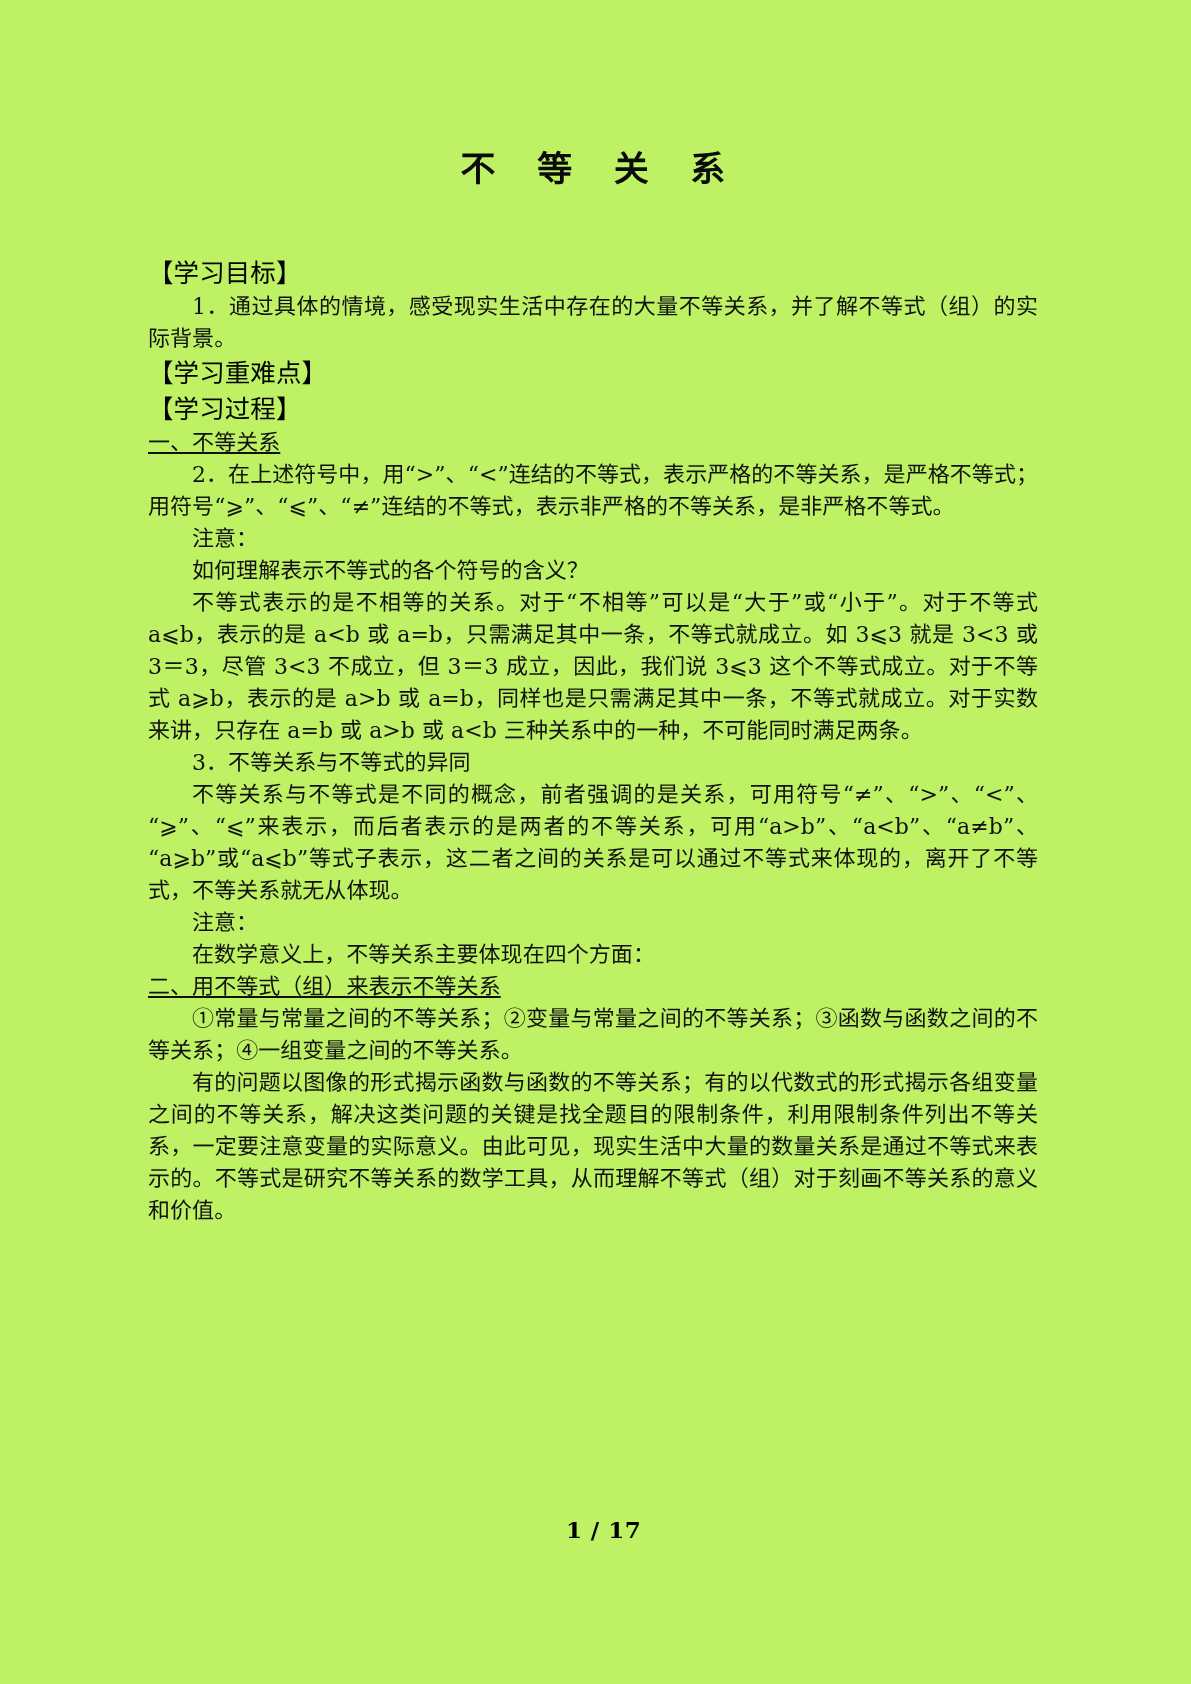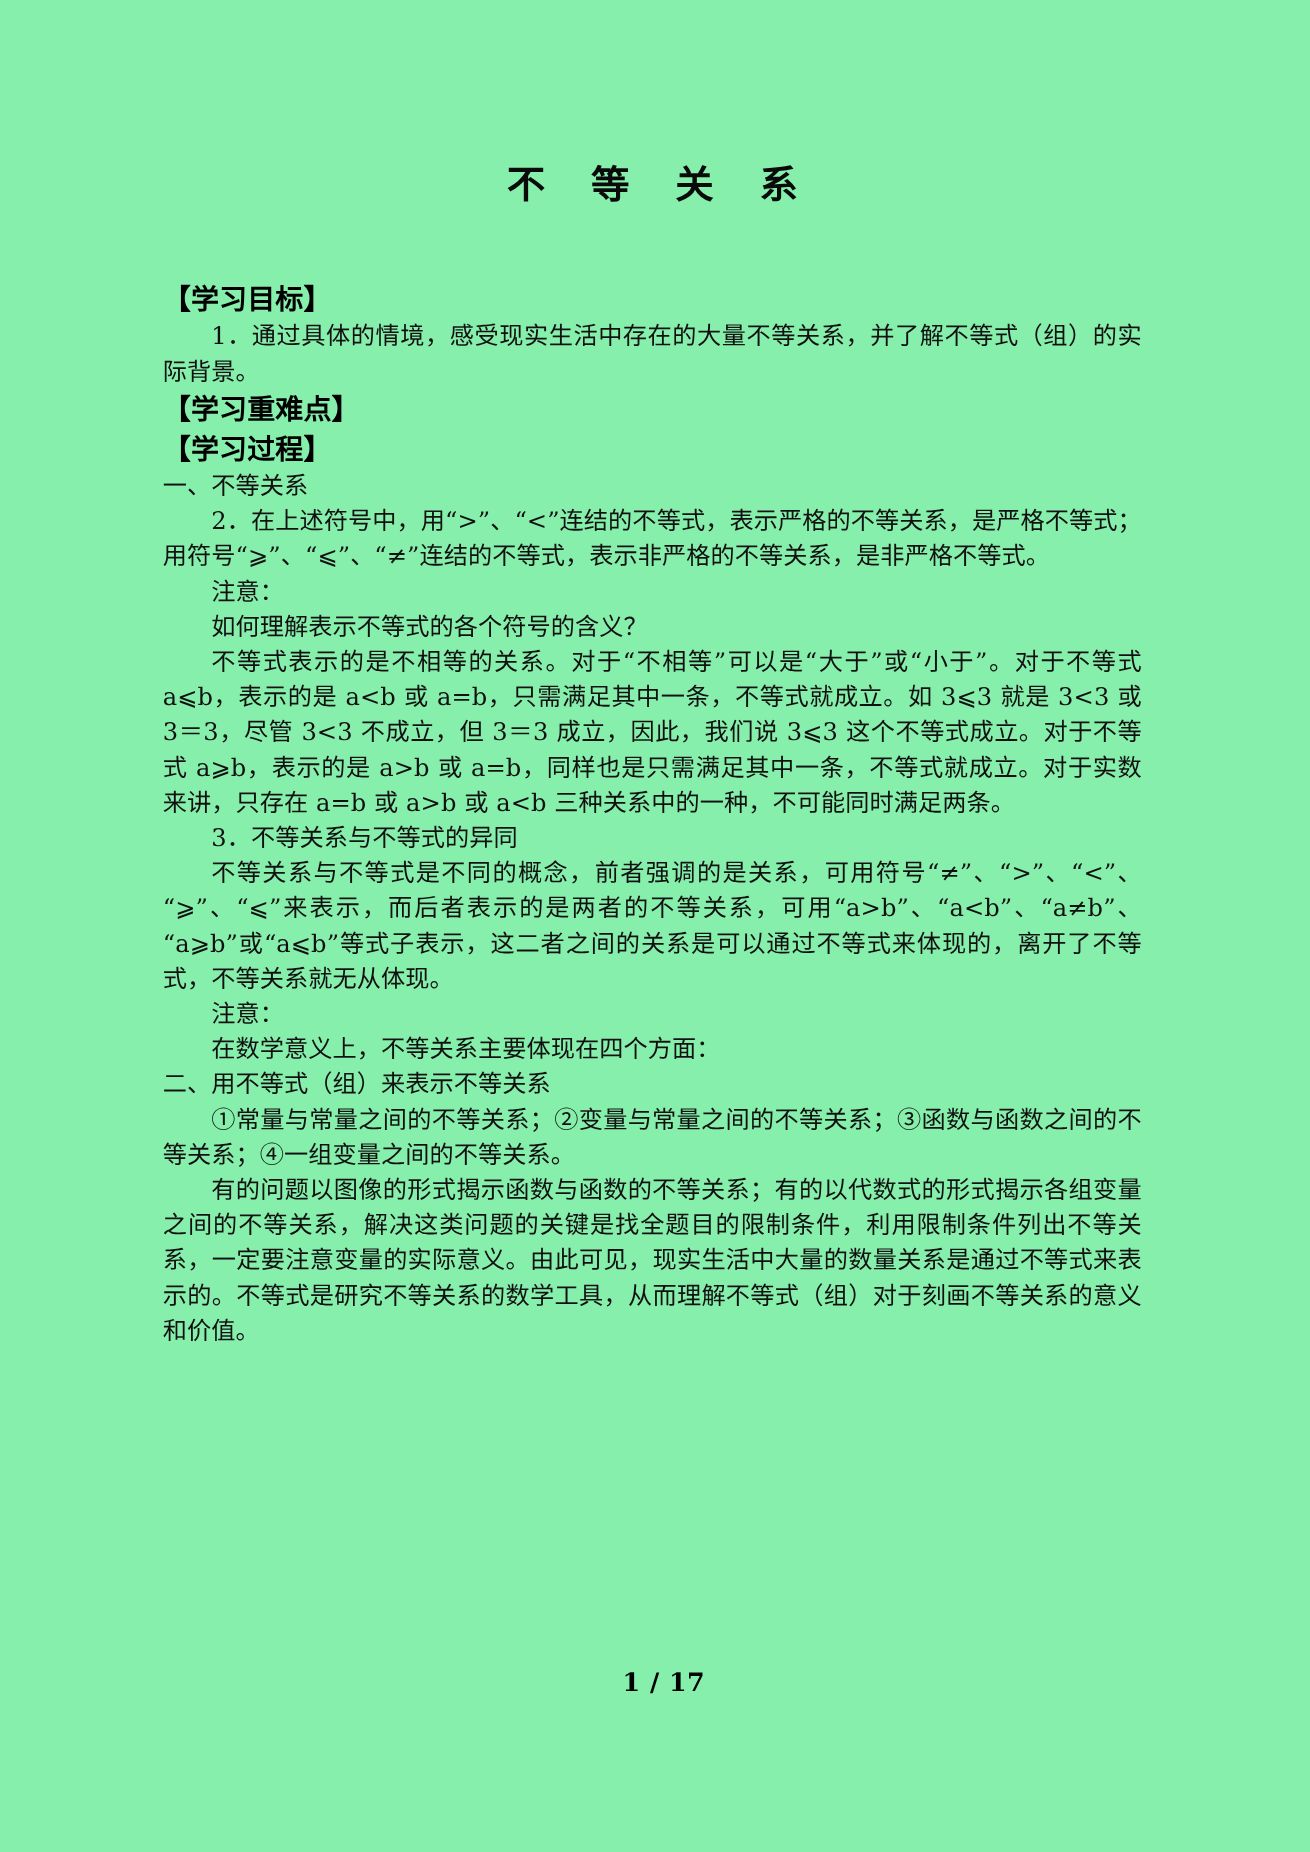--- a/index.html
+++ b/index.html
@@ -10,21 +10,21 @@
   }
   body {
     font-family: "DejaVu Serif", "Liberation Serif", serif;
     color: #000000;
   }
   .page {
     position: relative;
     width: 1191px;
     height: 1684px;
     margin: 0 auto;
-    background: #86efac;
+    background: #bef264;
     box-sizing: border-box;
     overflow: hidden;
   }
   .content {
     position: absolute;
     left: 148px;
     top: 0;
     width: 890px;
   }
   .doc-title {
@@ -37,40 +37,41 @@
     padding-top: 147px;
     line-height: 1.25;
     color: #0a0a0a;
     font-family: "DejaVu Serif", "Liberation Serif", serif;
   }
   .spacer-after-title {
     height: 64px;
   }
   .heading {
     font-size: 25.5px;
-    font-weight: bold;
+    font-weight: normal;
     line-height: 1.42;
     margin: 0;
     letter-spacing: 0.003em;
     color: #000;
   }
   .para {
     font-size: 22px;
     line-height: 1.455;
     margin: 0;
     text-align: justify;
     text-justify: inter-ideograph;
     color: #111;
     letter-spacing: 0.002em;
   }
   .indent2 {
     text-indent: 2em;
   }
   .noindent {
     text-indent: 0;
+    text-decoration: underline;
   }
   .footer {
     position: absolute;
     left: 16px;
     right: 0;
     top: 1516px;
     text-align: center;
     font-size: 23px;
     font-weight: bold;
     letter-spacing: 0.02em;

